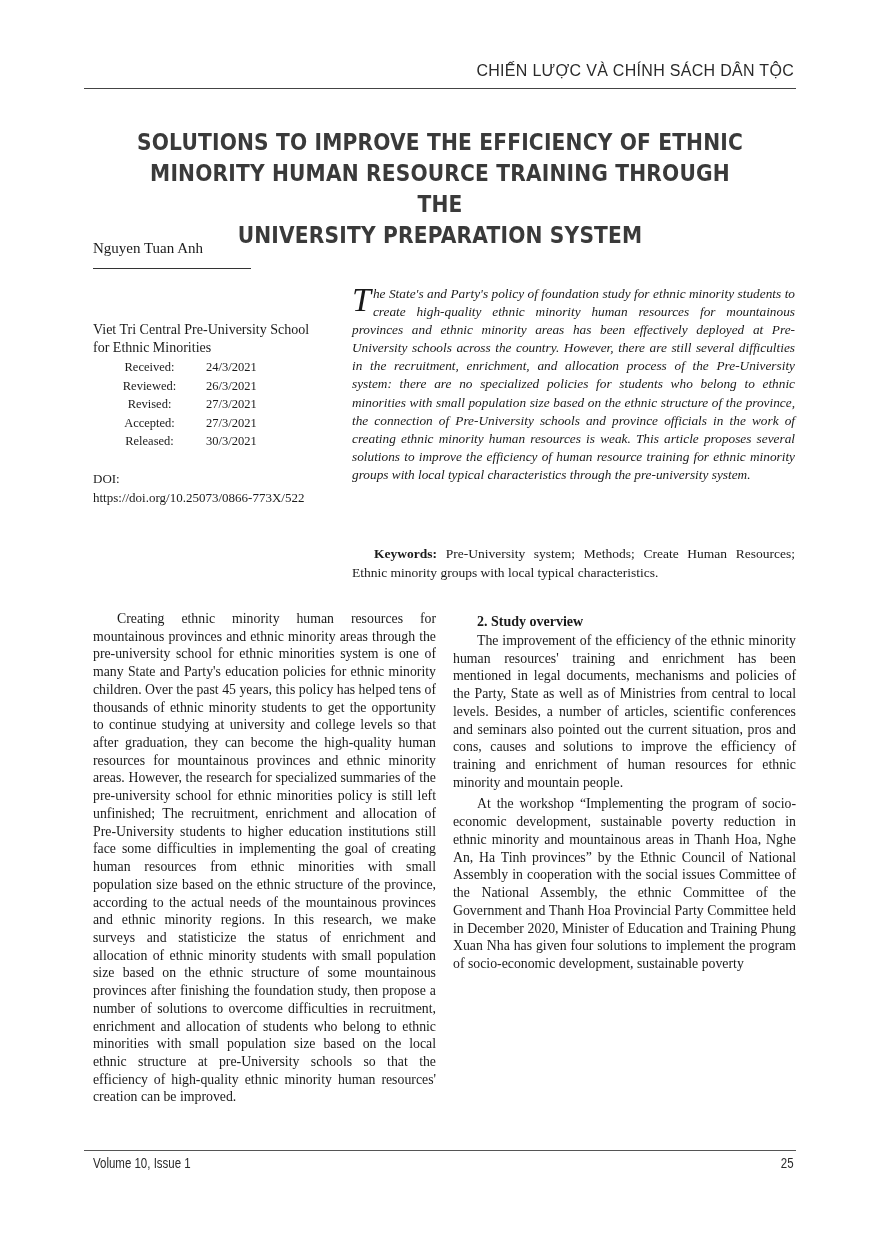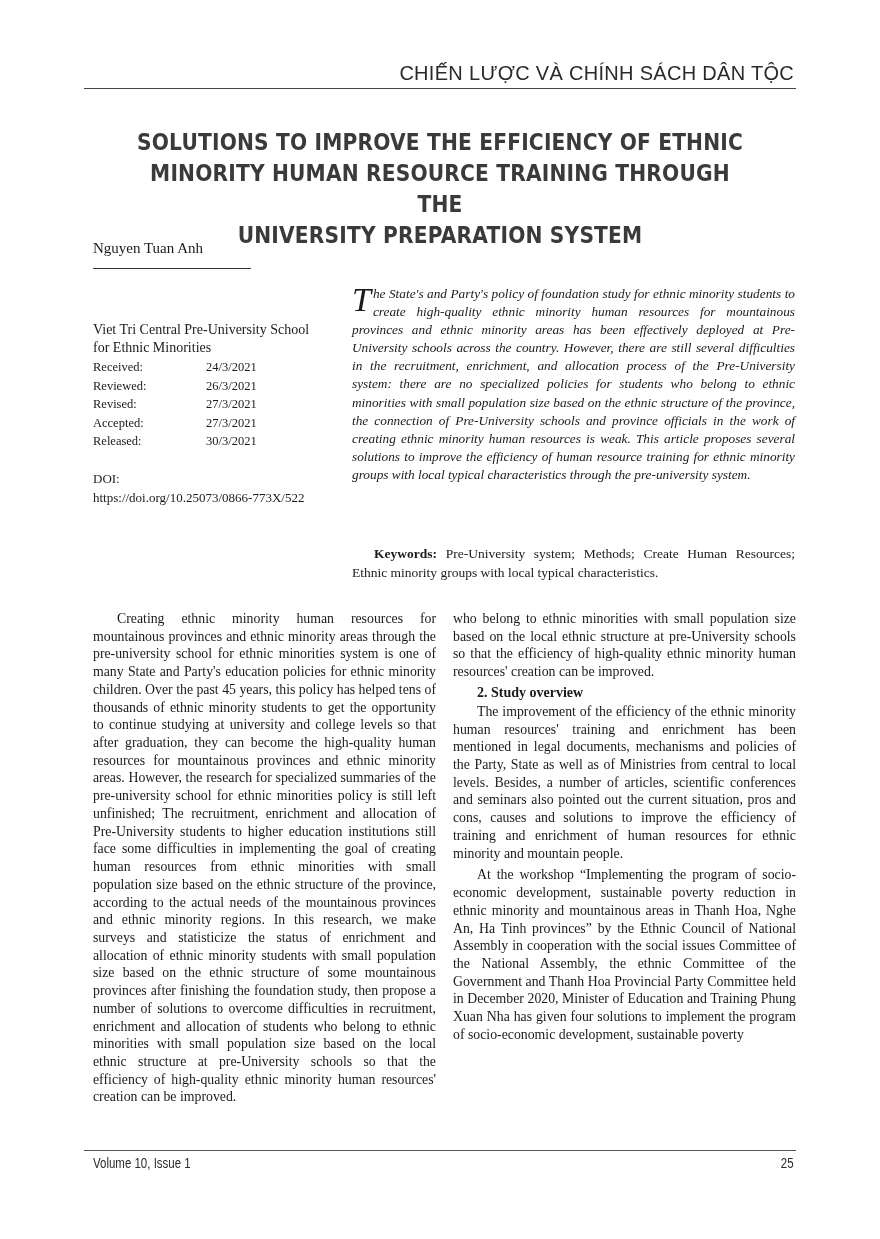--- a/index.html
+++ b/index.html
@@ -1,24 +1,24 @@
 <!DOCTYPE html>
 <html><head>
 <meta charset="utf-8">
 <style>
   html, body { margin: 0; padding: 0; background: #ffffff; }
   body { width: 880px; height: 1239px; position: relative; overflow: hidden; color: #1a1a1a; font-family: "Liberation Serif", serif; }
-  .running-head { position: absolute; right: 86px; top: 62px; font-family: "Liberation Sans", sans-serif; font-size: 20px; letter-spacing: 0.3px; color: #2a2a2a; }
+  .running-head { position: absolute; right: 86px; top: 62px; font-family: "Liberation Sans", sans-serif; font-size: 16px; letter-spacing: 0.3px; color: #2a2a2a; }
   .head-rule { position: absolute; left: 84px; right: 84px; top: 88px; height: 0; border-top: 1.2px solid #444; }
   .title { position: absolute; left: 84px; width: 712px; top: 127px; text-align: center; font-family: "DejaVu Sans", sans-serif; font-weight: bold; font-size: 23.5px; line-height: 31px; color: #3a3a3a; letter-spacing: 0.2px; transform: scaleX(0.86); transform-origin: center top; }
   .author { position: absolute; left: 93px; top: 240px; font-weight: normal; font-size: 15px; }
   .author-rule { position: absolute; left: 93px; width: 158px; top: 268px; border-top: 1px solid #333; }
   .affil { position: absolute; left: 93px; top: 301px; font-size: 14px; line-height: 18px; width: 250px; margin-top: 20px; }
   .affil .email-val { font-style: italic; }
-  .dates { position: absolute; left: 93px; top: 358px; font-size: 12.5px; line-height: 18.6px; }
+  .dates { position: absolute; left: 93px; top: 358px; font-size: 12.5px; line-height: 18.6px; text-align: center; }
   .dates .row { display: flex; }
   .dates .lbl { width: 113px; }
   .doi { position: absolute; left: 93px; top: 470px; font-size: 13px; line-height: 18.6px; }
   .abstract { position: absolute; left: 352px; width: 443px; top: 285px; font-style: italic; font-size: 13.3px; line-height: 18.1px; text-align: justify; }
   .abstract .dropcap { float: left; font-size: 34px; line-height: 26px; padding-top: 2px; margin-right: 2px; font-style: italic; }
   .keywords { position: absolute; left: 352px; width: 443px; top: 545px; font-size: 13.5px; line-height: 18.5px; text-align: justify; text-indent: 22px; }
   .keywords b { font-weight: bold; }
   .col { position: absolute; top: 610px; font-size: 13.8px; line-height: 17.72px; text-align: justify; }
   .col.left { left: 93px; width: 343px; }
   .col.right { left: 453px; width: 343px; }
@@ -84,21 +84,20 @@
 <div class="keywords">
   <b>Keywords:</b>
   <span>Pre-University system; Methods; Create Human Resources; Ethnic minority groups with local typical characteristics.</span>
 </div>
 
 <div class="col left">
   <p style="max-height: 496px; overflow: hidden;">Creating ethnic minority human resources for mountainous provinces and ethnic minority areas through the pre-university school for ethnic minorities system is one of many State and Party's education policies for ethnic minority children. Over the past 45 years, this policy has helped tens of thousands of ethnic minority students to get the opportunity to continue studying at university and college levels so that after graduation, they can become the high-quality human resources for mountainous provinces and ethnic minority areas. However, the research for specialized summaries of the pre-university school for ethnic minorities policy is still left unfinished; The recruitment, enrichment and allocation of Pre-University students to higher education institutions still face some difficulties in implementing the goal of creating human resources from ethnic minorities with small population size based on the ethnic structure of the province, according to the actual needs of the mountainous provinces and ethnic minority regions. In this research, we make surveys and statisticize the status of enrichment and allocation of ethnic minority students with small population size based on the ethnic structure of some mountainous provinces after finishing the foundation study, then  propose a number of solutions to overcome difficulties in recruitment, enrichment and allocation of students who belong to ethnic minorities with small population size based on the local ethnic structure at pre-University schools so that the efficiency of high-quality ethnic minority human resources' creation can be improved.</p>
 </div>
 
 <div class="col right">
-  <p style="text-indent:0;">who belong to ethnic minorities with small population size based on the local ethnic structure at pre-University schools so that the efficiency of high-quality ethnic minority human resources' creation can be improved.</p>
   <h3 style="margin-top:2px;">2. Study overview</h3>
   <p>The improvement of the efficiency of the ethnic minority human resources' training and enrichment has been mentioned in legal documents, mechanisms and policies of the Party, State as well as of Ministries from central to local levels. Besides, a number of articles, scientific conferences and seminars also pointed out the current situation, pros and cons, causes and solutions to improve the efficiency of training and enrichment of human resources for ethnic minority and mountain people.</p>
   <div class="gap"></div>
   <p>At the workshop “Implementing the program of socio-economic development, sustainable poverty reduction in ethnic minority and mountainous areas in Thanh Hoa, Nghe An, Ha Tinh provinces” by the Ethnic Council of National Assembly in cooperation with the social issues Committee of the National Assembly, the ethnic Committee of the Government and Thanh Hoa Provincial Party Committee held in December 2020, Minister of Education and Training Phung Xuan Nha has given four solutions to implement the program of socio-economic development, sustainable poverty</p>
 </div>
 
 <div class="footer-rule"></div>
 <div class="footer-left">Volume 10, Issue 1</div>
 <div class="footer-right">25</div>
 

